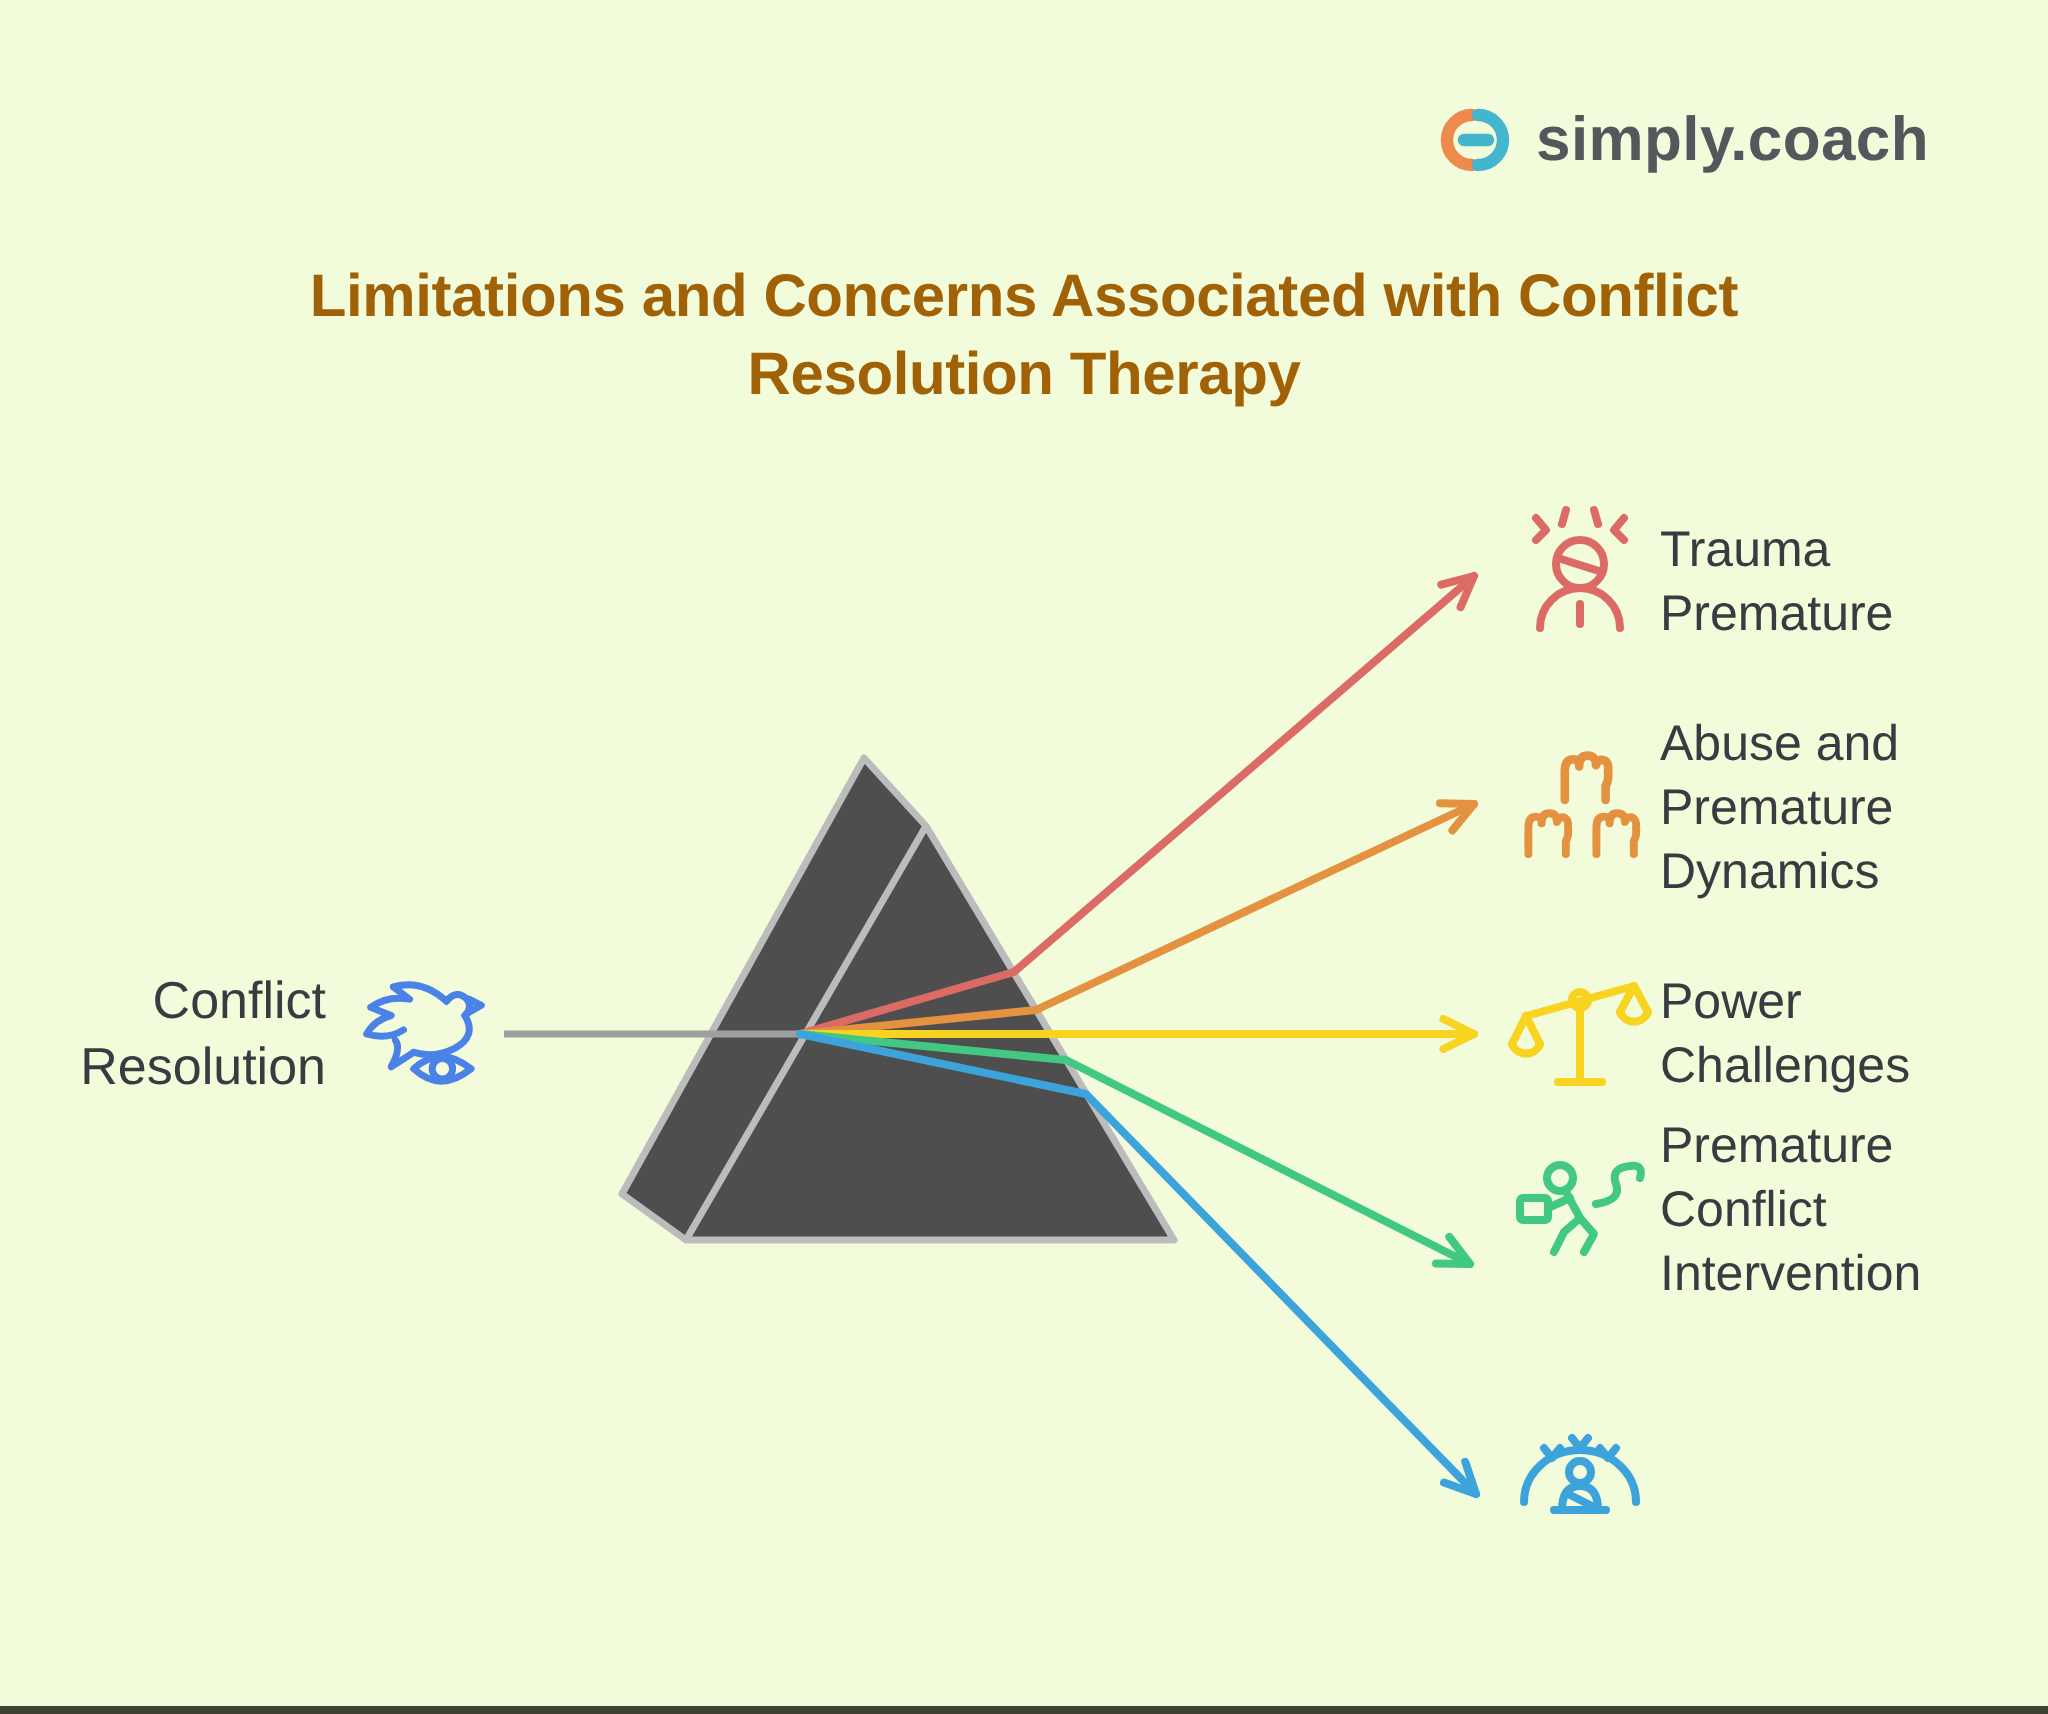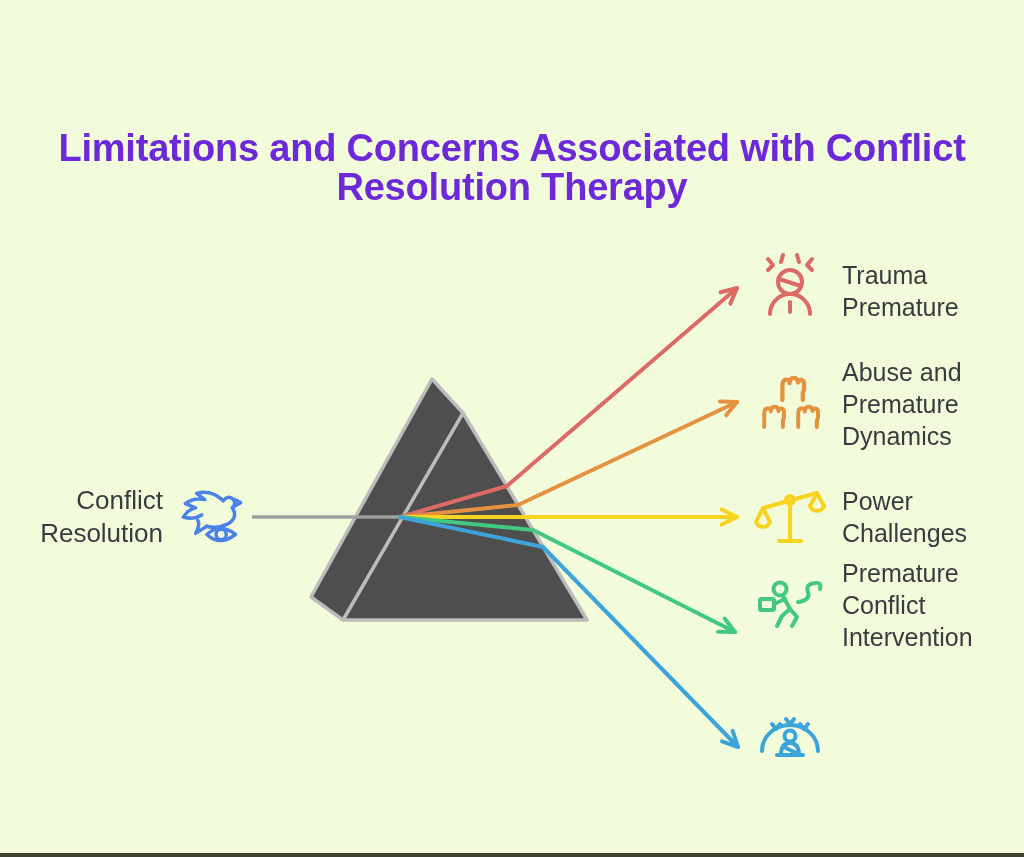--- a/index.html
+++ b/index.html
@@ -8,43 +8,51 @@
     background:#f2fcdb; overflow:hidden;
     font-family:"Liberation Sans", sans-serif;
   }
   .bottom-bar { position:absolute; left:0; right:0; bottom:0; height:4px; background:#3e4233; }
 
   .logo { position:absolute; top:50px; left:716px; display:flex; align-items:center; gap:10px; }
   .logo-text { font-size:31px; font-weight:600; color:#54585c; letter-spacing:.2px; }
 
   .title {
     position:absolute; top:129px; left:0; width:100%;
-    text-align:center; font-size:38px; font-weight:700;
-    color:#6d28d9; line-height:39px; letter-spacing:-.2px;
+    text-align:center; font-size:30px; font-weight:700;
+    color:#a16207; line-height:39px; letter-spacing:-.2px;
   }
 
   .source-label {
     position:absolute; top:484px; left:18px; width:145px;
     text-align:right; font-size:26px; line-height:33px; color:#363d40;
   }
   .source-icon { position:absolute; top:474px; left:170px; }
 
   .diagram-svg { position:absolute; left:0; top:0; }
 
   .concern-row { position:absolute; left:750px; display:flex; align-items:center; }
   .concern-icon { width:80px; height:80px; flex:0 0 80px; }
-  .concern-label { margin-left:12px; font-size:25px; line-height:32px; color:#363d40; }
+  .concern-label { font-size:25px; line-height:32px; color:#363d40; }
 
   .licon { fill:none; stroke-linecap:round; stroke-linejoin:round; }
 </style>
 </head>
 <body>
 
 <div class="canvas">
 
+  <div class="logo">
+    <svg width="42" height="40" viewBox="0 0 42 40">
+      <path d="M 20 7.5 A 12 12 0 1 0 20 32.5" fill="none" stroke-width="6.2" stroke-linecap="round" stroke="#ef8a4d"></path>
+      <path d="M 23 7.5 A 12 12 0 1 1 23 32.5" fill="none" stroke-width="6.2" stroke-linecap="round" stroke="#43b5cd"></path>
+      <path d="M 28 20 L 16 20" fill="none" stroke-width="6.2" stroke-linecap="round" stroke="#43b5cd"></path>
+    </svg>
+    <span class="logo-text">simply.coach</span>
+  </div>
 
   <div class="title">
     <div>Limitations and Concerns Associated with Conflict</div>
     <div>Resolution Therapy</div>
   </div>
 
   <div class="source-label">
     <div>Conflict</div>
     <div>Resolution</div>
   </div>

